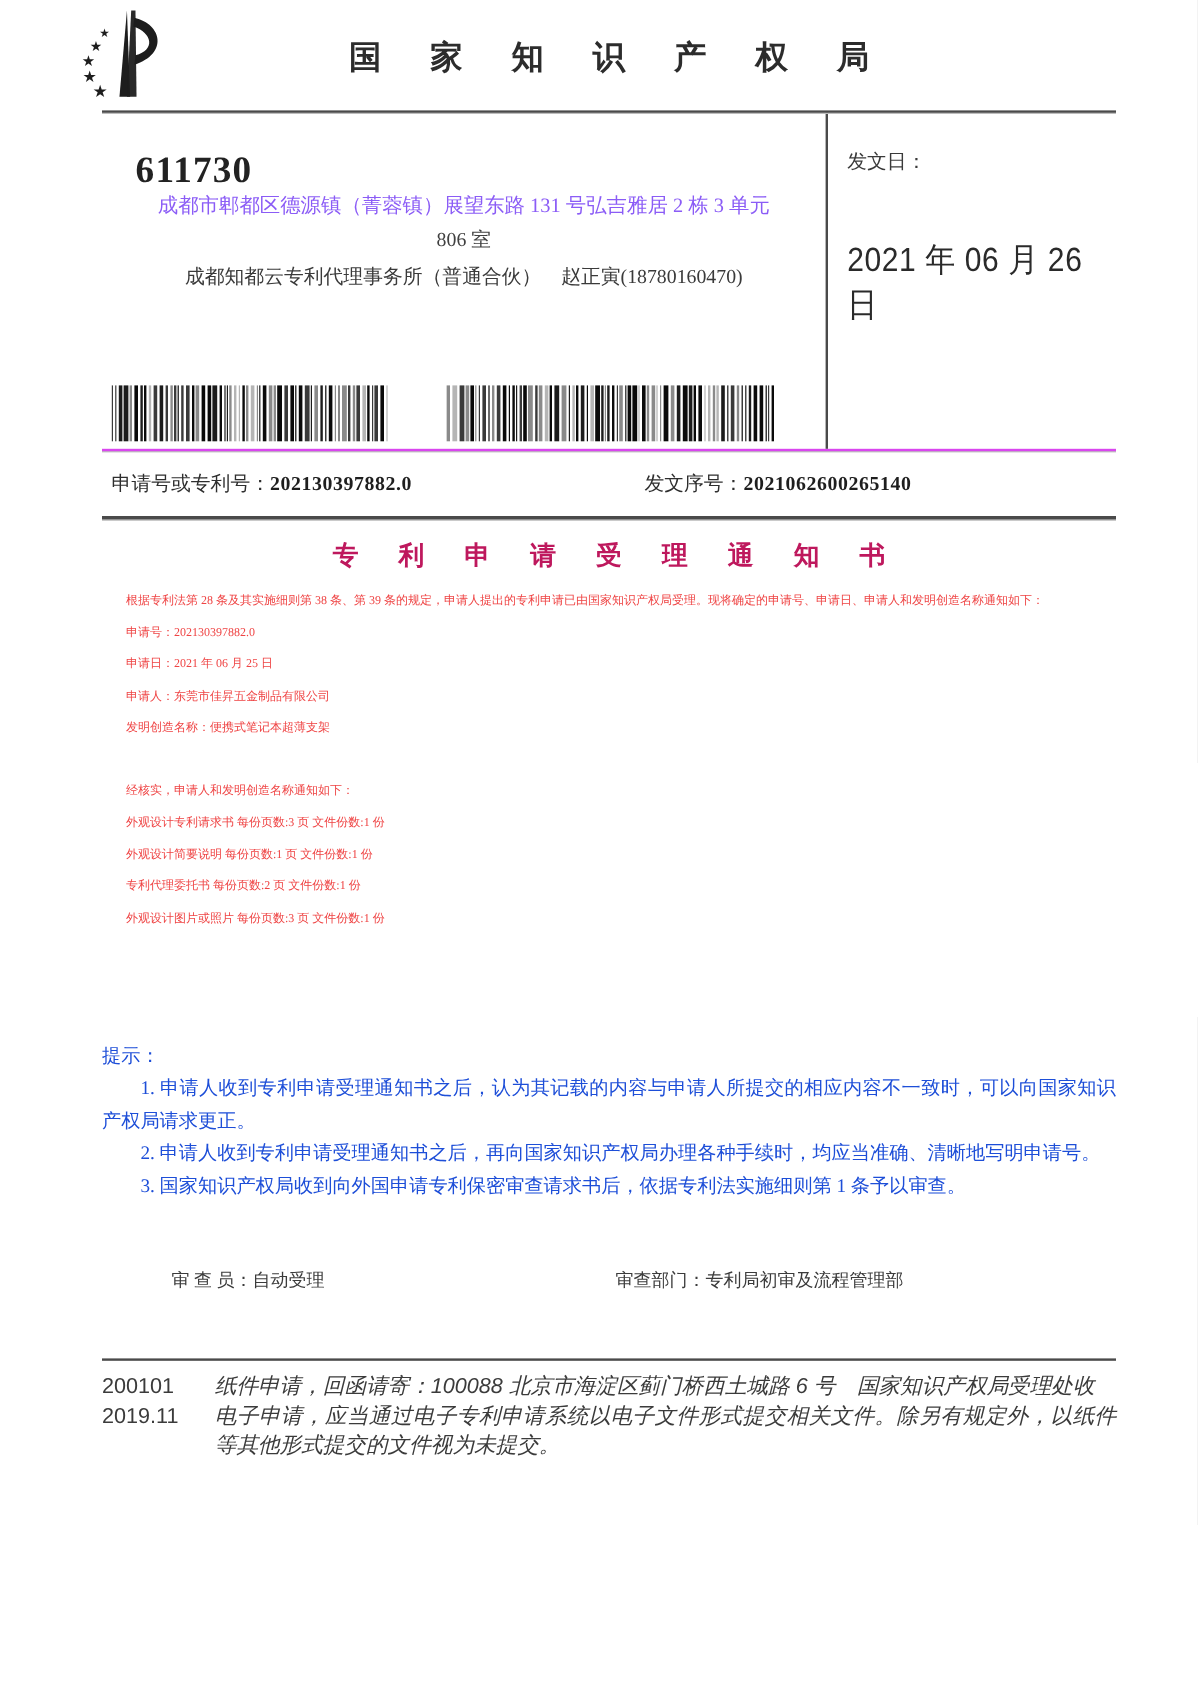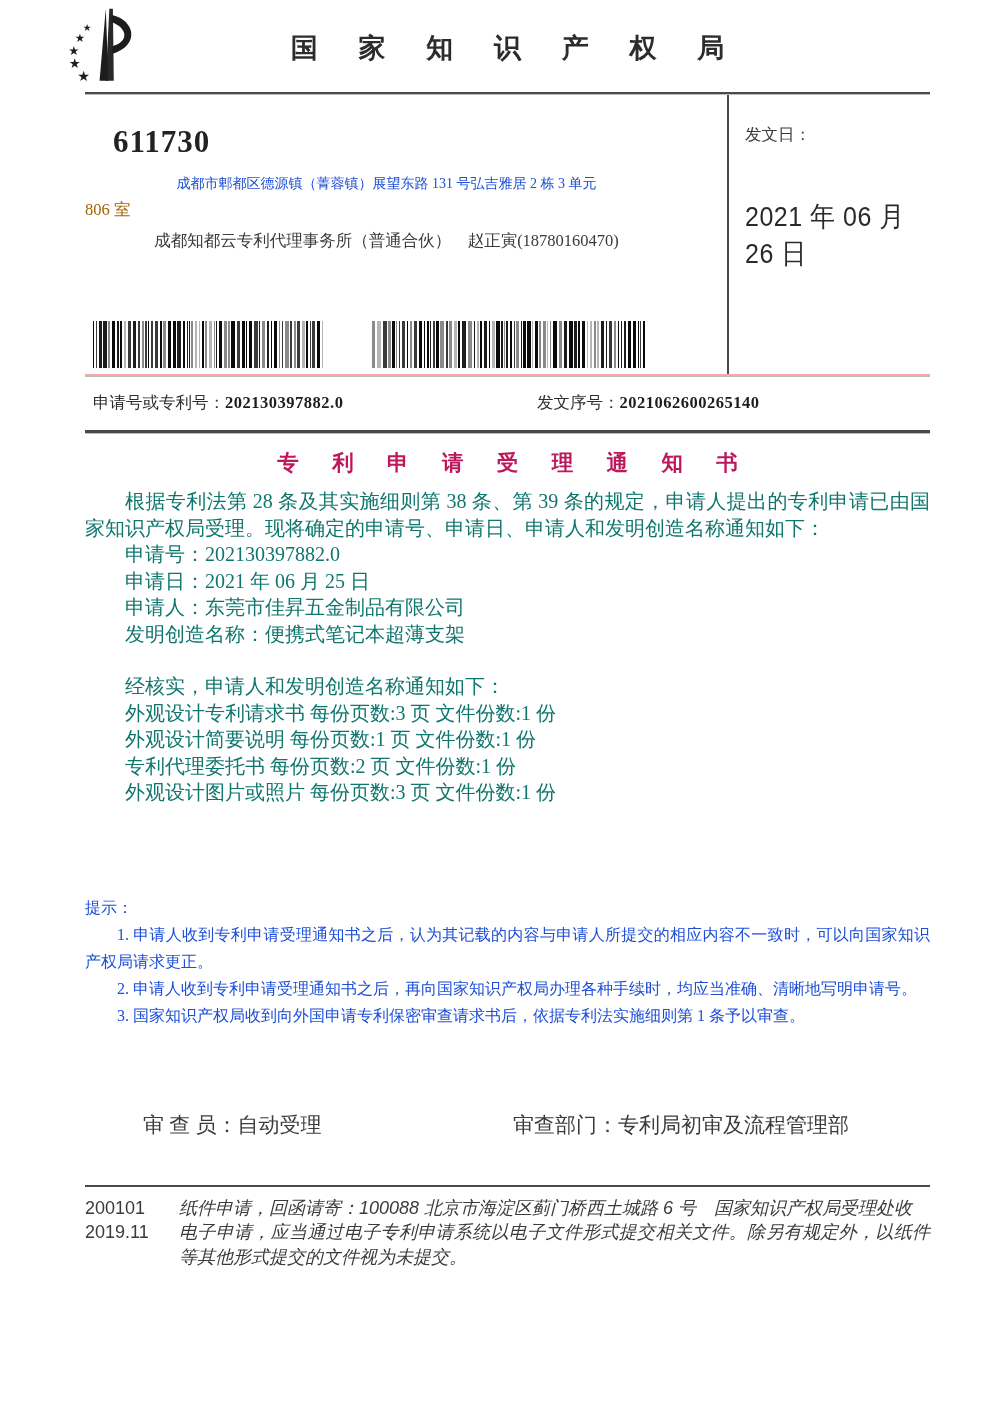--- a/index.html
+++ b/index.html
@@ -12,27 +12,27 @@
 
   
   .header { position:relative; height:92px; border-bottom:2px solid #4a4a4a; box-shadow:0 1px 0 #bdbdbd; }
   .logo { position:absolute; left:-22px; top:6px; width:82px; height:80px; }
   .org-title {
     position:absolute; left:0; right:0; top:30px; text-align:center;
     font-size:27px; font-weight:bold; letter-spacing:17px; text-indent:17px; color:#2c2c2c;
   }
 
   
-  .top-table { display:flex; height:280px; border-bottom:2px solid #fca5a5; box-shadow:0 1px 0 #bdbdbd;gap:39px; }
+  .top-table { display:flex; height:280px; border-bottom:2px solid #d946ef; box-shadow:0 1px 0 #bdbdbd; }
   .cell-left { width:603px; position:relative; }
   .cell-right { flex:1; border-left:2px solid #4a4a4a; padding:30px 0 0 16px; box-sizing:border-box; }
 
   .postal { margin:30px 0 0 28px; font-size:31px; font-weight:bold; letter-spacing:1px; color:#222; }
-  .addr1 { margin-top:15px; text-align:center; font-size:14px; color:#1d4ed8; }
-  .addr2 { margin-top:6px; text-align:left; font-size:16.5px; color:#a16207; }
+  .addr1 { text-align:center; font-size:17px; color:#8b5cf6; }
+  .addr2 { margin-top:6px; text-align:center; font-size:16.5px; color:#404040; }
   .agency { margin-top:9px; text-align:center; font-size:16.5px; color:#3a3a3a; }
 
   .barcodes { position:absolute; left:8px; bottom:6px; display:flex; gap:47px; }
   .barcode { height:47px; }
 
   .date-label { font-size:16.5px; color:#3a3a3a; }
   .date-value {
     margin-top:56px; font-size:25px; color:#2a2a2a;
     font-family:"Liberation Sans","DejaVu Sans",sans-serif;
     transform:scaleY(1.12); transform-origin:left center; letter-spacing:0.5px;
@@ -45,32 +45,32 @@
   }
   .num-left { position:absolute; left:8px; top:16px; }
   .num-right { position:absolute; left:452px; top:16px; }
   .num-row b { font-family:"Liberation Serif",serif; letter-spacing:0.5px; color:#1e1e1e; }
 
   
   .doc-title {
     margin-top:15px; text-align:center; font-size:21.5px; font-weight:bold;
     letter-spacing:14px; text-indent:14px; color:#be185d;
   }
-  .body-text { margin-top:11px; font-size:20px; line-height:26.5px; color:#0f766e; }
+  .body-text { margin-top:11px; font-size:10px; line-height:26.5px; color:#ef4444; }
   .p-indent { text-indent:2em; text-align:justify; margin:0; }
   .field-line { padding-left:2em; }
   .gap-1 { height:26px; }
 
   
   .tips { margin-top:88px; font-size:16px; line-height:27px; color:#1d4ed8; }
   .tips-heading { margin:0; }
   .tip { text-indent:2em; text-align:justify; margin:0; }
 
   
-  .sign-row { position:relative; margin-top:82px; height:28px; font-size:21px; color:#3b3b3b; }
+  .sign-row { position:relative; margin-top:56px; height:28px; font-size:15px; color:#3b3b3b; }
   .sign-left { position:absolute; left:58px; }
   .sign-right { position:absolute; left:428px; }
 
   
   .footer {
     margin-top:46px; border-top:2px solid #4a4a4a; padding-top:9px;
     display:flex; font-size:18px; line-height:24.5px; color:#3b3b3b;
     font-family:"Liberation Sans","DejaVu Sans",sans-serif;
   }
   .codes { width:94px; flex:none; }

